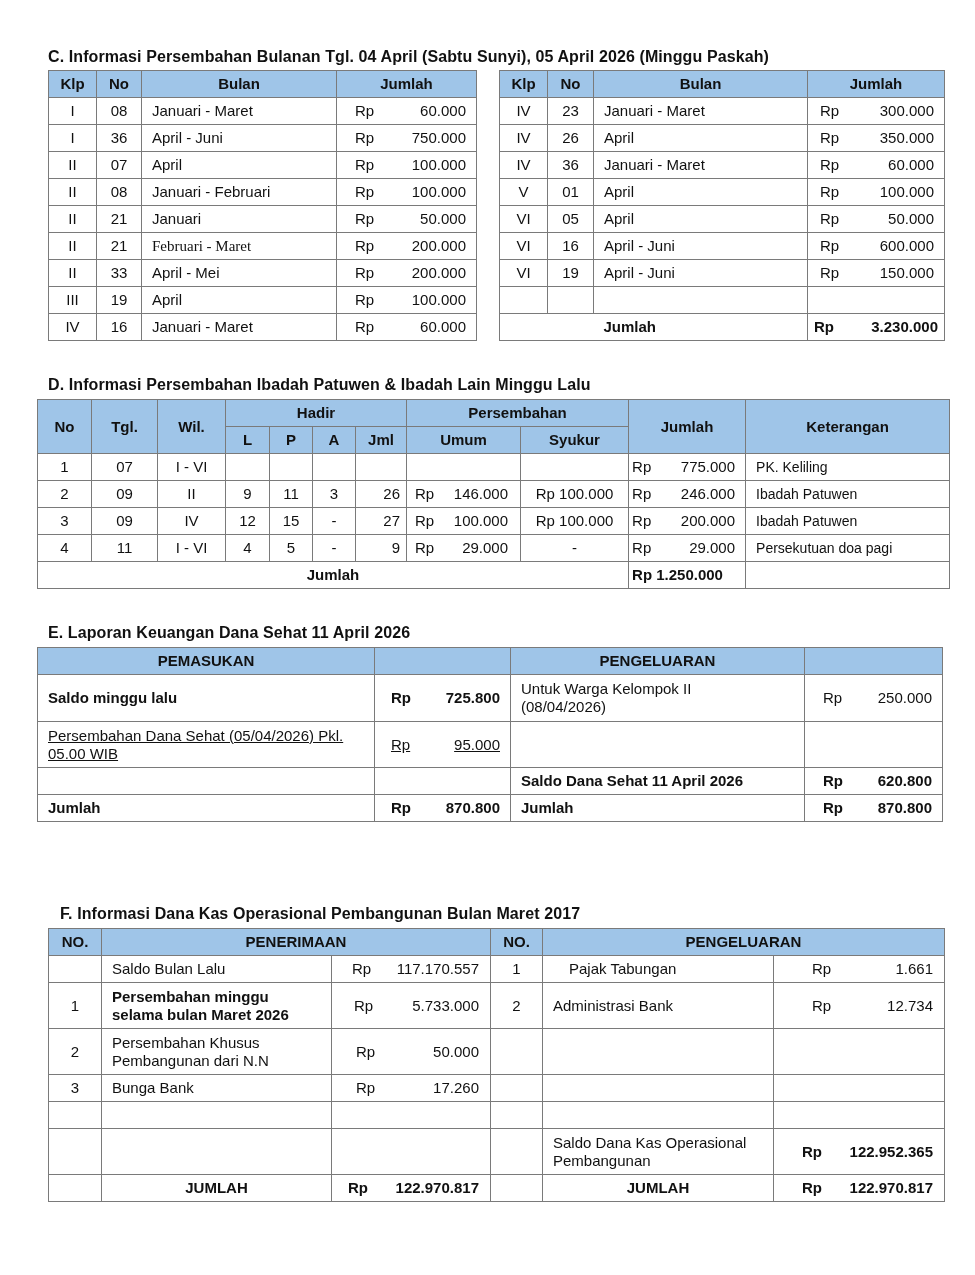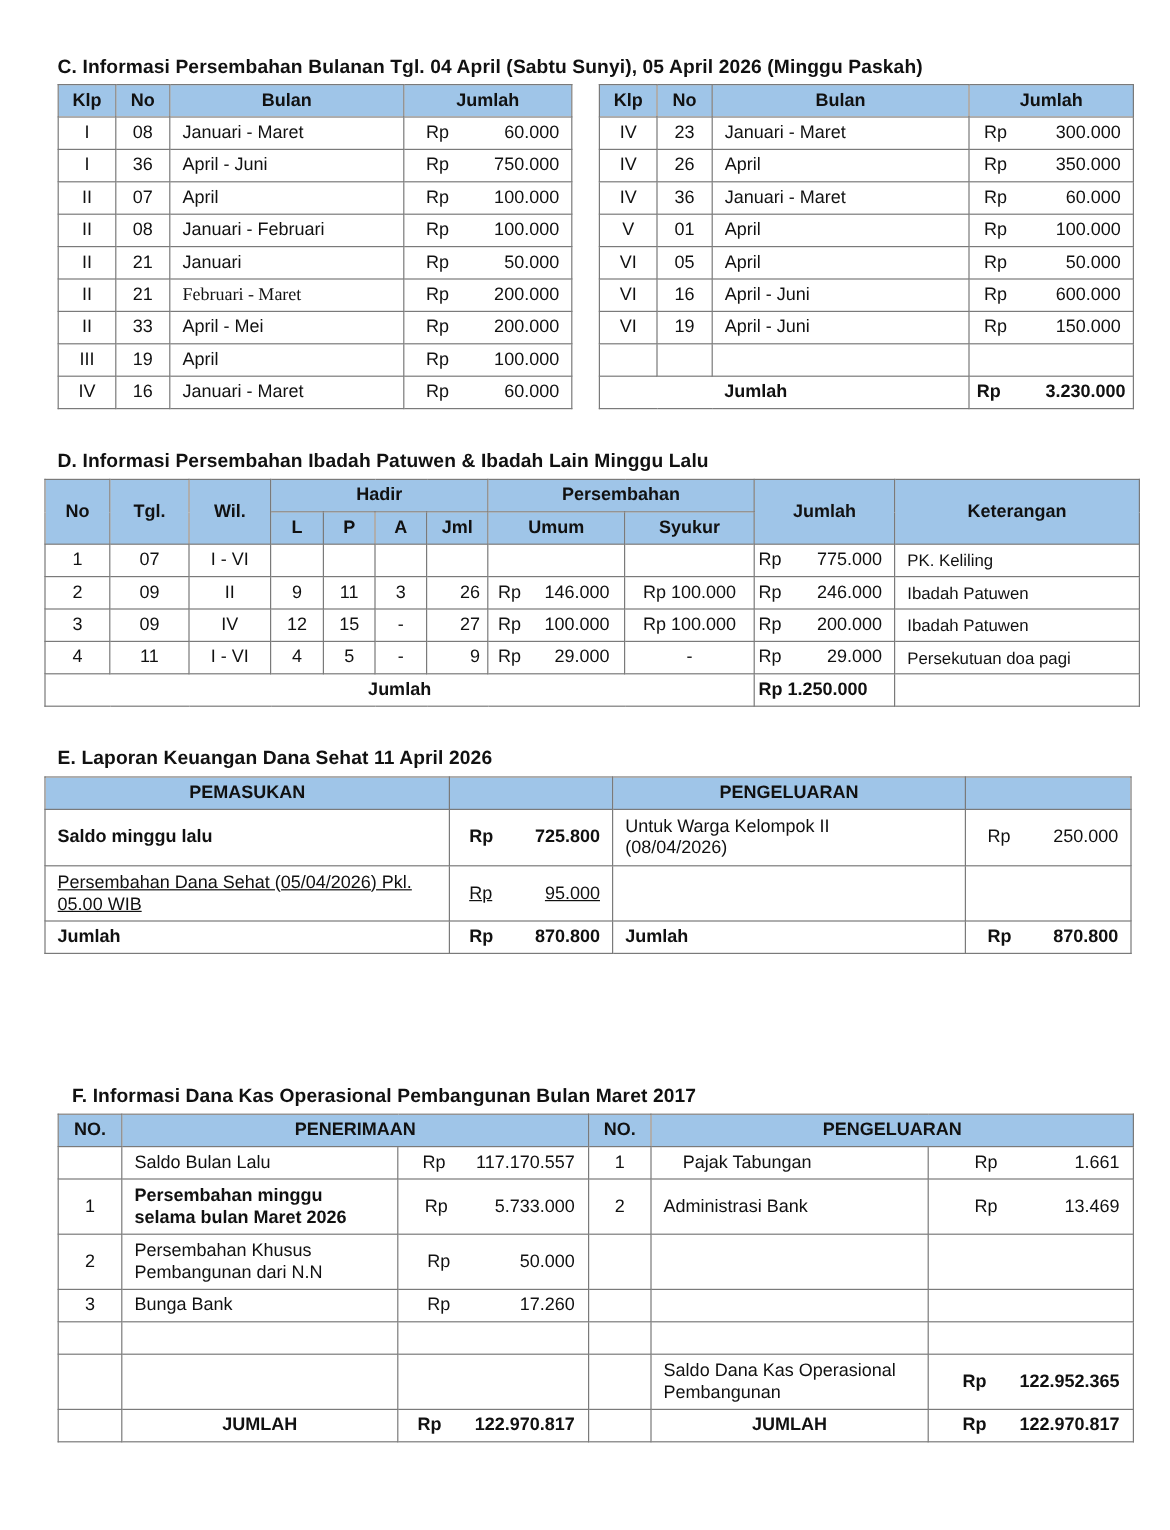--- a/index.html
+++ b/index.html
@@ -430,20 +430,31 @@
     <td style="padding:0 10px 0 16px;">
           <div class="rp">
             <span>Rp</span>
             <span>95.000</span>
           </div>
         </td>
     <td></td>
         <td></td>
   </tr>
   <tr>
+    <td></td>
+        <td></td>
+    <td class="b" style="padding-left:10px;">Saldo Dana Sehat 11 April 2026</td>
+    <td style="padding:0 10px 0 18px;">
+          <div class="rp b">
+            <span>Rp</span>
+            <span>620.800</span>
+          </div>
+        </td>
+  </tr>
+  <tr>
     <td class="b" style="padding-left:10px;">Jumlah</td>
     <td style="padding:0 10px 0 16px;">
           <div class="rp b">
             <span>Rp</span>
             <span>870.800</span>
           </div>
         </td>
     <td class="b" style="padding-left:10px;">Jumlah</td>
     <td style="padding:0 10px 0 18px;">
           <div class="rp b">
@@ -500,21 +511,21 @@
           <div class="rp">
             <span>Rp</span>
             <span>5.733.000</span>
           </div>
         </td>
     <td class="c">2</td>
     <td style="padding-left:10px;">Administrasi Bank</td>
     <td style="padding:0 11px 0 38px;">
           <div class="rp">
             <span>Rp</span>
-            <span>13.469</span>
+            <span>12.734</span>
           </div>
         </td>
   </tr>
   <tr style="height:46px;">
     <td class="c">2</td>
     <td class="wrap" style="padding-left:10px;">
           <div style="width:205px;">Persembahan Khusus Pembangunan dari N.N</div>
         </td>
     <td style="padding:0 11px 0 24px;">
           <div class="rp">

